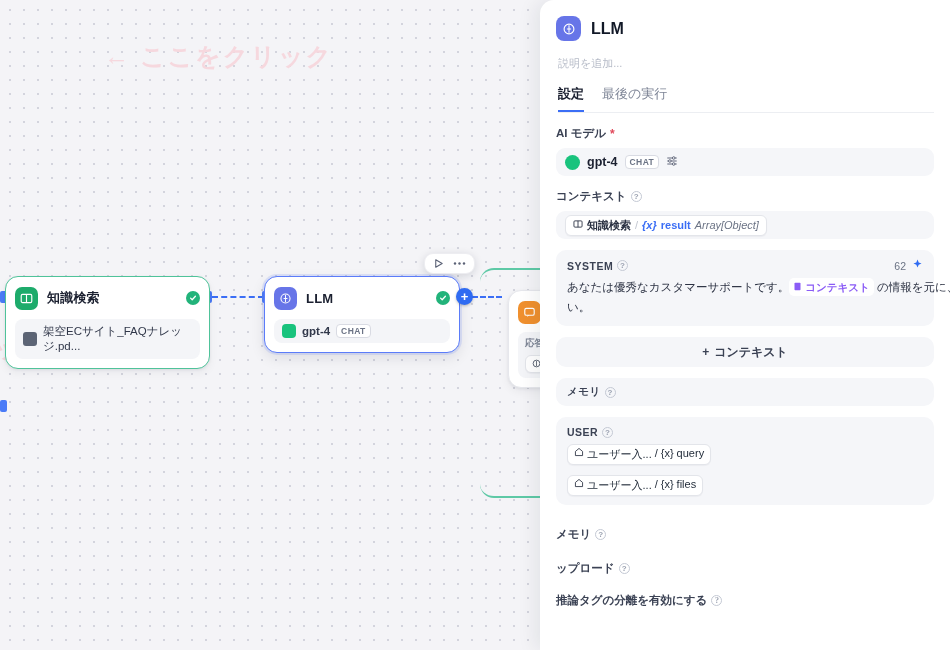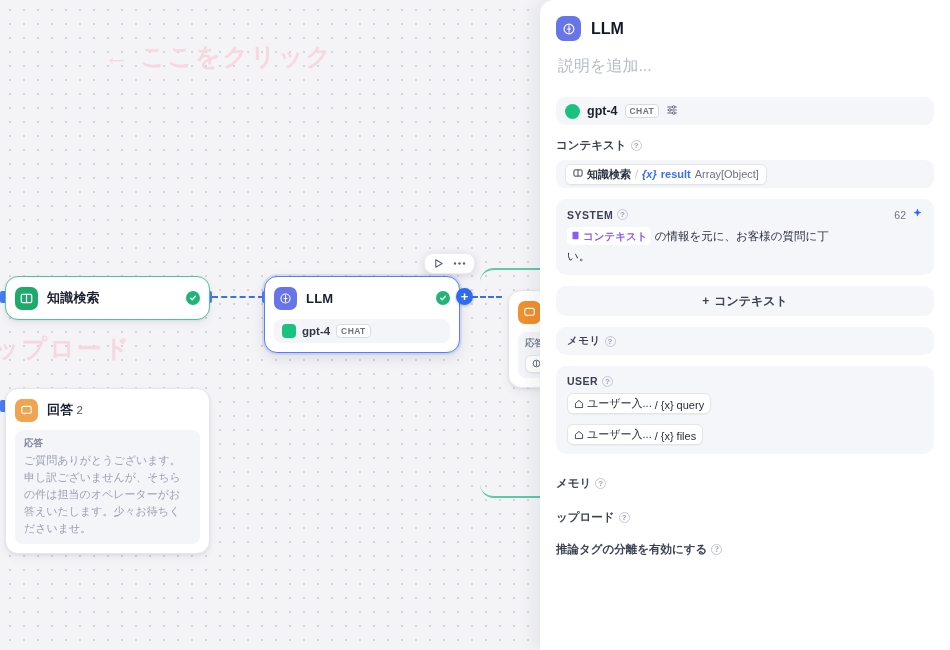--- a/index.html
+++ b/index.html
@@ -75,21 +75,21 @@
   #panel{
     position:absolute; left:540px; top:0; width:410px; height:650px; background:#fff;
     border-top-left-radius:14px; box-shadow:-6px 0 18px rgba(16,24,40,.07);
     overflow:hidden;
   }
   .ph{ padding:16px 16px 0 16px; }
   .phrow{ display:flex; align-items:center; gap:10px; }
   .pic{ width:25px; height:25px; border-radius:8px; background:#6775e8;
         display:flex; align-items:center; justify-content:center; }
   .ptitle{ font-size:16px; font-weight:700; color:#111827; }
-  .pdesc{ font-size:16px; color:#b7bcc8; margin:15px 0 0 2px; }
+  .pdesc{ font-size:11px; color:#b7bcc8; margin:15px 0 12px 2px; }
   .tabs{ display:flex; gap:18px; margin:14px 0 0 2px;
          border-bottom:1px solid #eceef2; }
   .tab{ font-size:13px; padding-bottom:7px; color:#7e8596; cursor:pointer; }
   .tab.on{ color:#1b2030; font-weight:700; border-bottom:2px solid #3b6ef5; }
 
   .pbody{ padding:0 0 0 0; }
   .sec{ padding:13px 16px 0 16px; }
   .lab{ font-size:11.5px; font-weight:700; color:#3b4254; display:flex;
         align-items:center; gap:4px; }
   .req{ color:#e0485a; font-size:12px; line-height:1; }
@@ -104,41 +104,41 @@
   .modelname{ font-size:12.5px; font-weight:700; color:#1b2030; }
   .ctxchip{
     display:inline-flex; align-items:center; gap:4px; background:#fff;
     border:1px solid #e3e5ea; border-radius:6px; padding:2px 7px; font-size:11px;
     box-shadow:0 1px 1px rgba(16,24,40,.04);
   }
   .ctxchip .nm{ font-weight:700; color:#2a3142; }
   .ctxchip .sl{ color:#c2c6d0; }
   .ctxchip .vx{ color:#3b6ef5; font-weight:700; font-style:italic; }
   .ctxchip .vn{ color:#3b6ef5; font-weight:700; }
-  .ctxchip .ty{ color:#6b7385; }
+  .ctxchip .ty{ color:#6b7385;font-style:italic; }
 
   .block{ margin:11px 16px 0 16px; background:#f5f6f9; border-radius:10px; padding:9px 11px; }
   .brow{ display:flex; align-items:center; }
   .brole{ font-size:10.5px; font-weight:700; color:#3b4254; letter-spacing:.5px;
           display:flex; align-items:center; gap:4px; }
   .bcount{ margin-left:auto; font-size:10.5px; color:#6b7385; display:flex;
            align-items:center; gap:6px; }
   .ptext{ margin-top:5px; font-size:11.5px; line-height:1.75; color:#2b3142;
           white-space:nowrap; }
   .ptext .tag{
     display:inline-flex; align-items:center; gap:3px; background:#fff;
     border-radius:5px; padding:0 4px; color:#8b5cf6; font-size:10.5px; font-weight:700;
   }
   .addmsg{ margin:11px 16px 0 16px; background:#f5f6f9; border-radius:10px; height:30px;
            display:flex; align-items:center; justify-content:center; gap:5px;
            font-size:12px; font-weight:700; color:#3b4254; cursor:pointer; }
   .memrow{ margin:11px 16px 0 16px; background:#f5f6f9; border-radius:10px; height:28px;
            display:flex; align-items:center; padding:0 11px; }
   .uchip{
-    display:inline-flex; align-items:flex-end; gap:3px; background:#fff;
+    display:inline-flex; align-items:flex-start; gap:3px; background:#fff;
     border:1px solid #e3e5ea; border-radius:6px; padding:2px 6px; font-size:11px;
     box-shadow:0 1px 1px rgba(16,24,40,.04); margin-top:6px;
   }
 
   .toggle{ width:22px; height:12px; border-radius:7px; background:#dfe2e9;
            position:relative; flex:0 0 auto; }
   .toggle::after{ content:""; position:absolute; left:1.5px; top:1.5px; width:9px; height:9px;
                   border-radius:50%; background:#fff; box-shadow:0 1px 2px rgba(0,0,0,.2); }
   .trow{ display:flex; align-items:center; gap:9px; margin-top:11px; }
   .tlabel{ font-size:11.5px; color:#3b4254; }
@@ -186,20 +186,24 @@
             <line x1="8" y1="3" x2="8" y2="13" stroke="#fff" stroke-width="1.4"></line>
           </svg>
       </div>
       <div class="ntitle">知識検索</div>
       <div class="nstat">
         <svg width="8" height="8" viewBox="0 0 10 10">
             <path d="M2 5.2l2 2 4-4.4" fill="none" stroke="#fff" stroke-width="1.6" stroke-linecap="round" stroke-linejoin="round"></path>
           </svg>
       </div>
     </div>
+    <div class="chip">
+      <span class="fi" style="background:#5c6475;"></span>
+      <span>架空ECサイト_FAQナレッジ.pd...</span>
+    </div>
   </div>
 
   <div class="node sel" style="left:264px; top:276px; width:196px;">
     <div class="nhead">
       <div class="nicon" style="background:#6775e8;">
         <svg width="13" height="13" viewBox="0 0 16 16">
             <circle cx="8" cy="8" r="5.6" fill="none" stroke="#fff" stroke-width="1.3"></circle>
             <path d="M8 3.6v8.8M5.6 8h4.8" stroke="#fff" stroke-width="1.2"></path>
           </svg>
       </div>
@@ -211,37 +215,20 @@
       </div>
     </div>
     <div class="chip">
       <span class="fi" style="background:#19c37d; border-radius:4px;"></span>
       <span style="font-weight:700;">gpt-4</span>
       <span class="badge-chat">CHAT</span>
     </div>
   </div>
   <div class="plus" style="left:456px; top:288px;">+</div>
 
-  <div class="node" style="left:5px; top:388px; width:205px;">
-    <div class="nhead">
-      <div class="nicon" style="background:#f0a350;">
-        <svg width="13" height="13" viewBox="0 0 16 16">
-            <rect x="2.2" y="3" width="11.6" height="8.4" rx="2" fill="none" stroke="#fff" stroke-width="1.4"></rect>
-            <path d="M6 11.4l-1.2 2 3-2" fill="#fff"></path>
-          </svg>
-      </div>
-      <div class="ntitle">
-        <span>回答</span><span class="sub">2</span>
-      </div>
-    </div>
-    <div class="ansbody">
-      <div class="anslab">応答</div>
-      <div class="anstext">ご質問ありがとうございます。申し訳ございませんが、そちらの件は担当のオペレーターがお答えいたします。少々お待ちくださいませ。</div>
-    </div>
-  </div>
 
   <div class="node" style="left:508px; top:290px; width:120px;">
     <div class="nhead">
       <div class="nicon" style="background:#f0902e;">
         <svg width="13" height="13" viewBox="0 0 16 16">
             <rect x="2.2" y="3" width="11.6" height="8.4" rx="2" fill="none" stroke="#fff" stroke-width="1.4"></rect>
             <path d="M6 11.4l-1.2 2 3-2" fill="#fff"></path>
           </svg>
       </div>
     </div>
@@ -266,25 +253,33 @@
     <div class="phrow">
       <div class="pic">
         <svg width="14" height="14" viewBox="0 0 16 16">
             <circle cx="8" cy="8" r="5.6" fill="none" stroke="#fff" stroke-width="1.3"></circle>
             <path d="M8 3.6v8.8M5.6 8h4.8" stroke="#fff" stroke-width="1.2"></path>
           </svg>
       </div>
       <div class="ptitle">LLM</div>
     </div>
     <div class="pdesc">説明を追加...</div>
+    <div class="tabs">
+      <div class="tab on">設定</div>
+      <div class="tab">最後の実行</div>
+    </div>
   </div>
 
   <div class="pbody">
 
     <div class="sec">
+      <div class="lab">
+        <span>AI モデル</span>
+        <span class="req">*</span>
+      </div>
       <div class="field">
         <span style="width:15px;height:15px;border-radius:50%;background:#19c37d;display:inline-block;"></span>
         <span class="modelname">gpt-4</span>
         <span class="badge-chat">CHAT</span>
         <span>
           <svg width="12" height="12" viewBox="0 0 14 14">
               <path d="M1.5 3.5h11M1.5 7h11M1.5 10.5h11" stroke="#5a6175" stroke-width="1.1"></path>
               <circle cx="9" cy="3.5" r="1.5" fill="#fff" stroke="#5a6175" stroke-width="1.1"></circle>
               <circle cx="4.5" cy="7" r="1.5" fill="#fff" stroke="#5a6175" stroke-width="1.1"></circle>
               <circle cx="9" cy="10.5" r="1.5" fill="#fff" stroke="#5a6175" stroke-width="1.1"></circle>
@@ -324,21 +319,21 @@
         <span class="bcount">
           <span>62</span>
           <span>
             <svg width="11" height="11" viewBox="0 0 12 12">
                 <path d="M6 0.6l1.3 3.1 3.1 1.3-3.1 1.3L6 9.4 4.7 6.3 1.6 5l3.1-1.3z" fill="#2f6bf2"></path>
               </svg>
           </span>
         </span>
       </div>
       <div class="ptext">
-        <span class="tag">
+        <span>あなたは優秀なカスタマーサポートです。</span><span class="tag">
             <span><svg width="9" height="9" viewBox="0 0 12 12">
                 <rect x="2" y="1" width="8" height="10" rx="1" fill="#8b5cf6"></rect>
               </svg></span>
             <span>コンテキスト</span>
           </span><span> の情報を元に、お客様の質問に丁</span>
       </div>
       <div class="ptext" style="margin-top:0;">い。</div>
     </div>
 
     <div class="addmsg">

